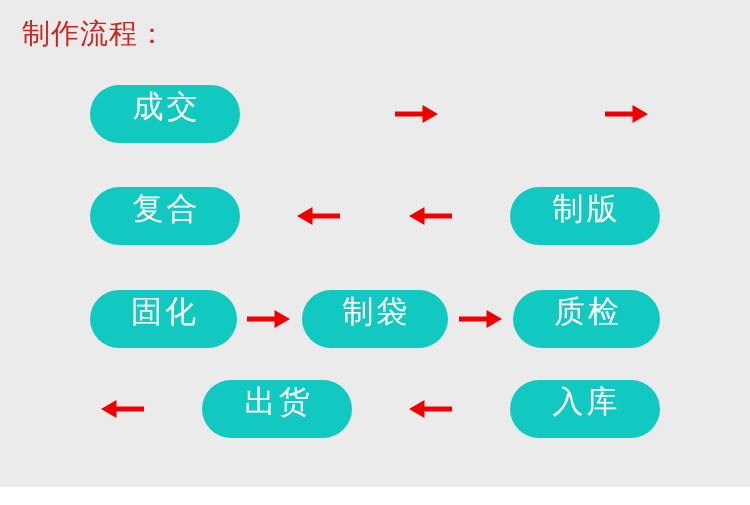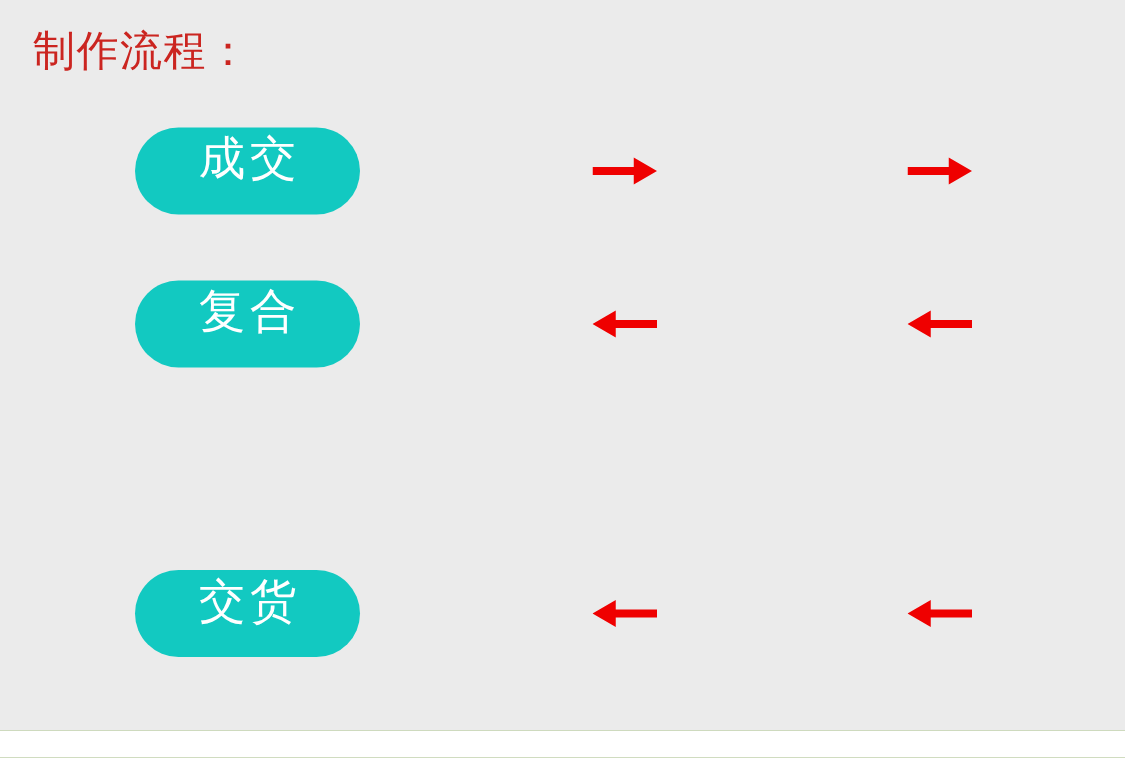--- a/index.html
+++ b/index.html
@@ -11,21 +11,21 @@
     width: 750px;
     height: 505px;
     background: #ffffff;
     font-family: "DejaVu Sans", "Liberation Sans", sans-serif;
     overflow: hidden;
   }
   #flow-page {
     position: relative;
     width: 750px;
     height: 505px;
-    background: #4d7c0f;
+    background: #737373;
   }
   #flow-canvas {
     position: absolute;
     left: 0;
     top: 0;
     width: 750px;
     height: 487px;
     background: #ebebeb;
   }
   #page-title {
@@ -120,34 +120,51 @@
       <div class="flow-arrow">
         <svg width="44" height="28" viewBox="0 0 44 28" aria-hidden="true">
           <path d="M43 11.4 H15.5 V5.0 L0 14 L15.5 23 V16.6 H43 Z" fill="#ef0000"></path>
         </svg>
       </div>
       <div class="flow-arrow">
         <svg width="44" height="28" viewBox="0 0 44 28" aria-hidden="true">
           <path d="M43 11.4 H15.5 V5.0 L0 14 L15.5 23 V16.6 H43 Z" fill="#ef0000"></path>
         </svg>
       </div>
+      <div class="flow-pill">制版</div>
     </div>
 
+    <div class="flow-row" id="flow-row-2">
+      <div class="flow-pill">固化</div>
+      <div class="flow-arrow">
+        <svg width="44" height="28" viewBox="0 0 44 28" aria-hidden="true">
+          <path d="M0 11.4 H27.5 V5.0 L43 14 L27.5 23 V16.6 H0 Z" fill="#ef0000"></path>
+        </svg>
+      </div>
+      <div class="flow-pill">制袋</div>
+      <div class="flow-arrow">
+        <svg width="44" height="28" viewBox="0 0 44 28" aria-hidden="true">
+          <path d="M0 11.4 H27.5 V5.0 L43 14 L27.5 23 V16.6 H0 Z" fill="#ef0000"></path>
+        </svg>
+      </div>
+      <div class="flow-pill">质检</div>
+    </div>
 
     <div class="flow-row" id="flow-row-3">
-      <div class="flow-pill">交货</div>
       <div class="flow-arrow">
         <svg width="44" height="28" viewBox="0 0 44 28" aria-hidden="true">
           <path d="M43 11.4 H15.5 V5.0 L0 14 L15.5 23 V16.6 H43 Z" fill="#ef0000"></path>
         </svg>
       </div>
+      <div class="flow-pill">出货</div>
       <div class="flow-arrow">
         <svg width="44" height="28" viewBox="0 0 44 28" aria-hidden="true">
           <path d="M43 11.4 H15.5 V5.0 L0 14 L15.5 23 V16.6 H43 Z" fill="#ef0000"></path>
         </svg>
       </div>
+      <div class="flow-pill">入库</div>
     </div>
 
   </div>
 
   <div id="bottom-strip"></div>
 
 </div>
 
 </body></html>

